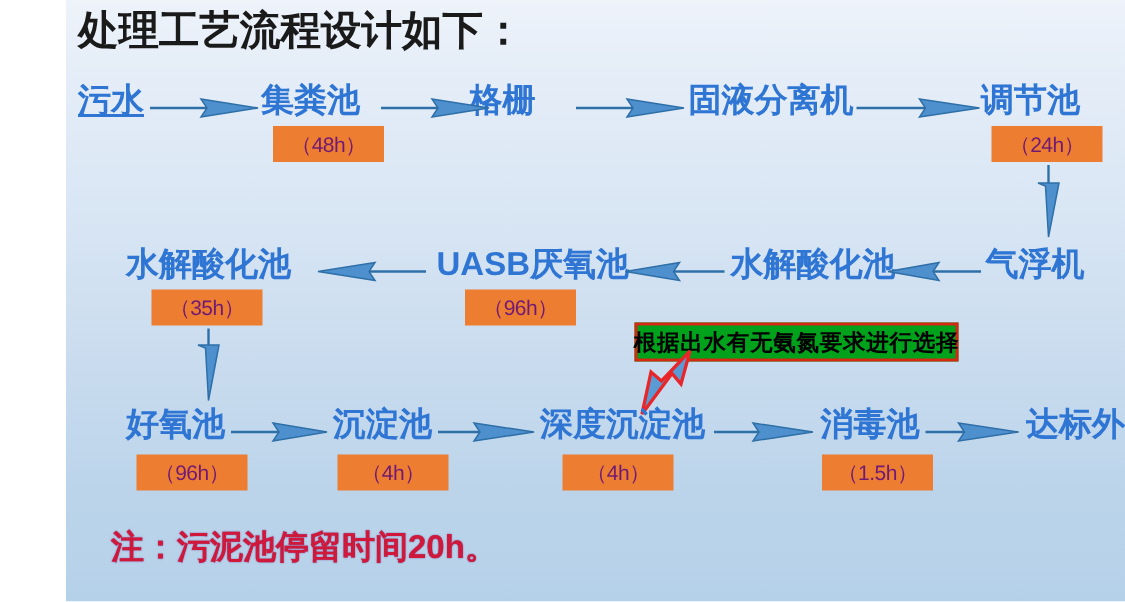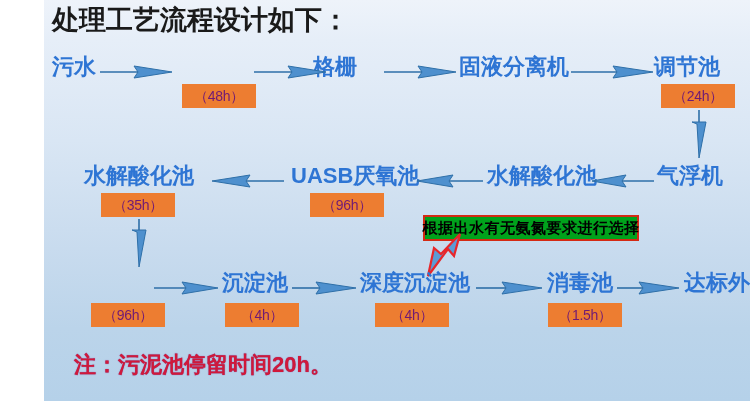--- a/index.html
+++ b/index.html
@@ -80,21 +80,22 @@
   .arrow{position:absolute;}
   svg{display:block;overflow:visible;}
 </style>
 </head>
 <body>
 
 <div id="stage">
 
   <div class="title">处理工艺流程设计如下：</div>
 
-  <div class="node" style="left:8px;  top:54px;">污水</div>
+  <div class="node" style="left:8px;  top:54px;text-decoration:underline;">污水</div>
+  <div class="node" style="left:130px;top:54px;">集粪池</div>
   <div class="node" style="left:269px;top:54px;">格栅</div>
   <div class="node" style="left:415px;top:54px;">固液分离机</div>
   <div class="node" style="left:610px;top:54px;">调节池</div>
 
   <div class="arrow" style="left:56px;top:64px;">
     <svg width="72" height="16" viewBox="0 0 72 16">
       <path d="M0 8 L40 8" stroke="#2E6FA8" stroke-width="1.6" fill="none"></path>
       <path d="M34 2 L72 8 L34 14 L38 8 Z" fill="#4E90CE" stroke="#2E6FA8" stroke-width="1"></path>
     </svg>
   </div>
@@ -162,20 +163,21 @@
   </div>
 
   <div class="greenbox" style="left:379px;top:215px;width:212px;height:22px;">根据出水有无氨氮要求进行选择</div>
 
   <div class="arrow" style="left:380px;top:232px;">
     <svg width="56" height="48" viewBox="0 0 56 48">
       <path d="M36 2 L30 24 L24 17 L4 44 L10 16 L17 22 Z" fill="#5B9BD5" stroke="#E8262A" stroke-width="2.2" stroke-linejoin="miter"></path>
     </svg>
   </div>
 
+  <div class="node" style="left:40px; top:270px;">好氧池</div>
   <div class="node" style="left:178px;top:270px;">沉淀池</div>
   <div class="node" style="left:316px;top:270px;">深度沉淀池</div>
   <div class="node" style="left:503px;top:270px;">消毒池</div>
   <div class="node" style="left:640px;top:270px;text-align:right;">达标外排</div>
 
   <div class="arrow" style="left:110px;top:280px;">
     <svg width="64" height="16" viewBox="0 0 64 16">
       <path d="M0 8 L34 8" stroke="#2E6FA8" stroke-width="1.6" fill="none"></path>
       <path d="M28 2 L64 8 L28 14 L32 8 Z" fill="#4E90CE" stroke="#2E6FA8" stroke-width="1"></path>
     </svg>

